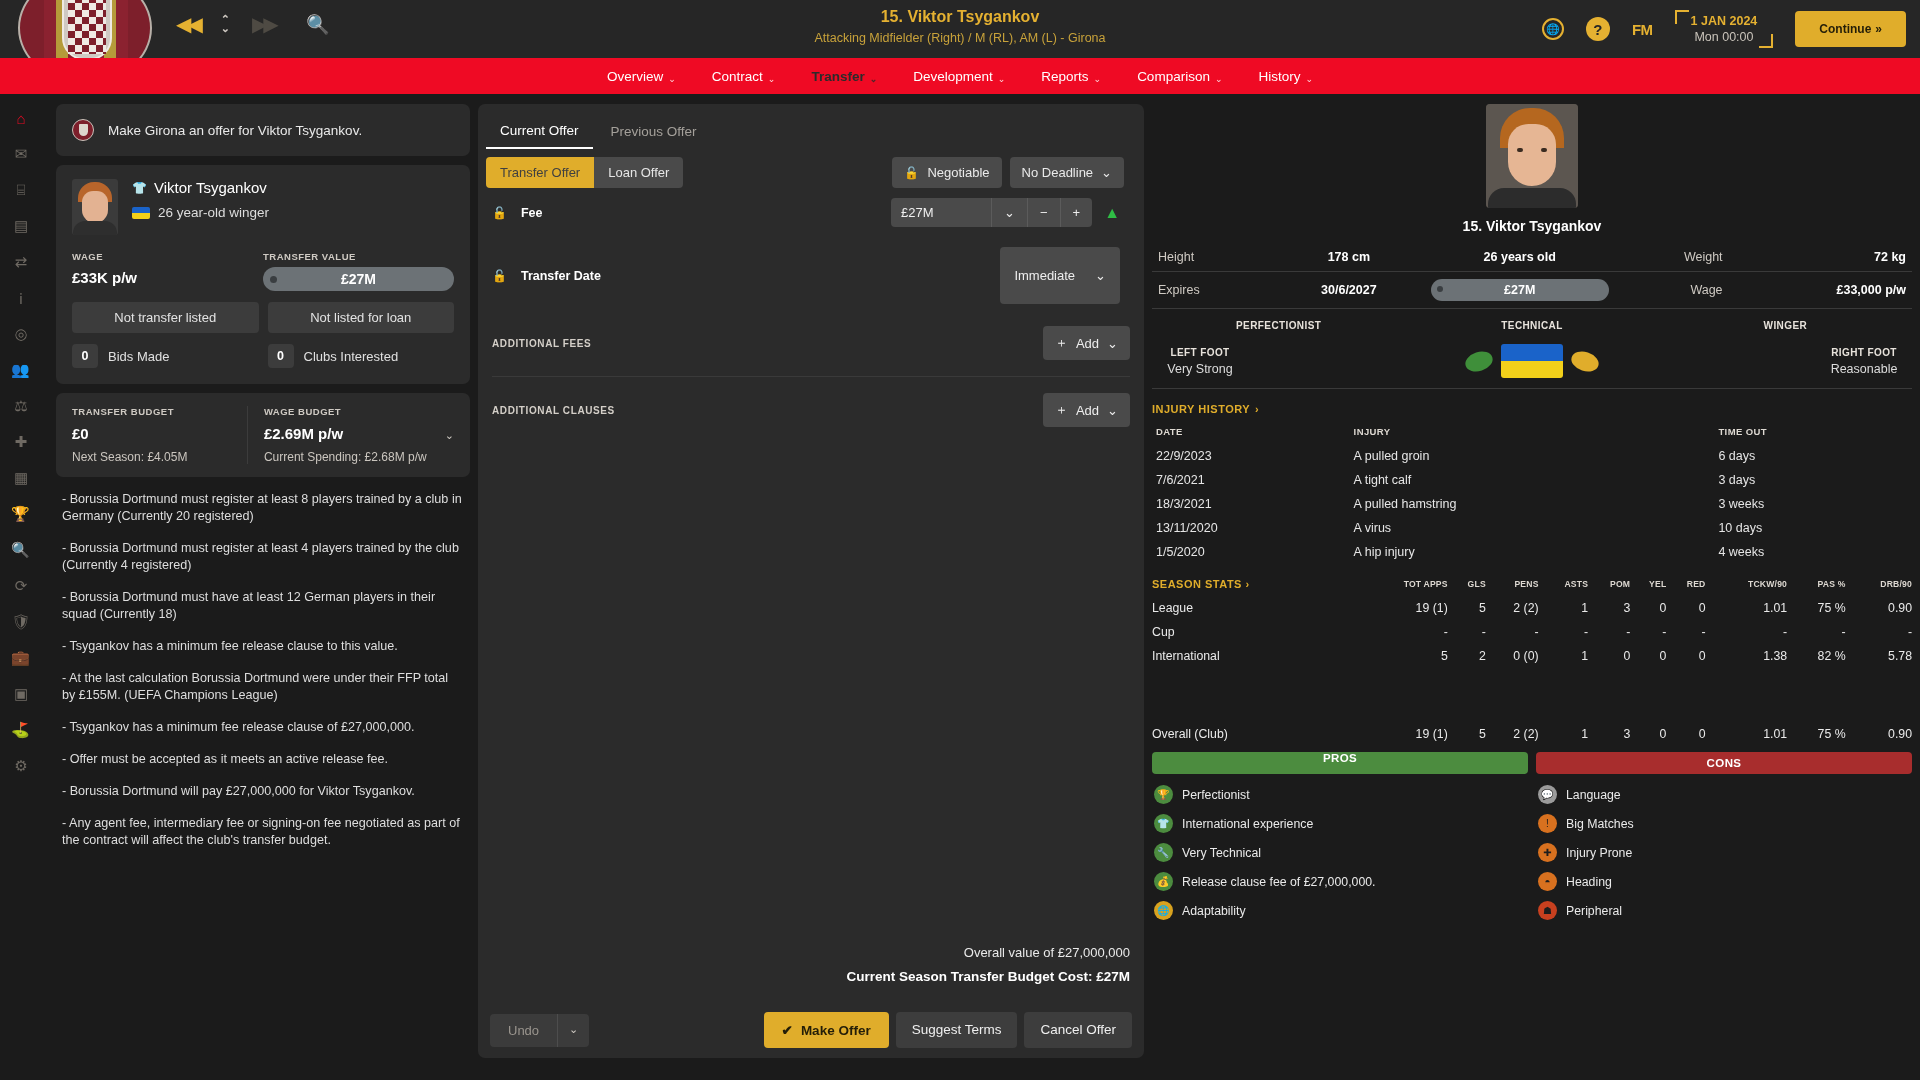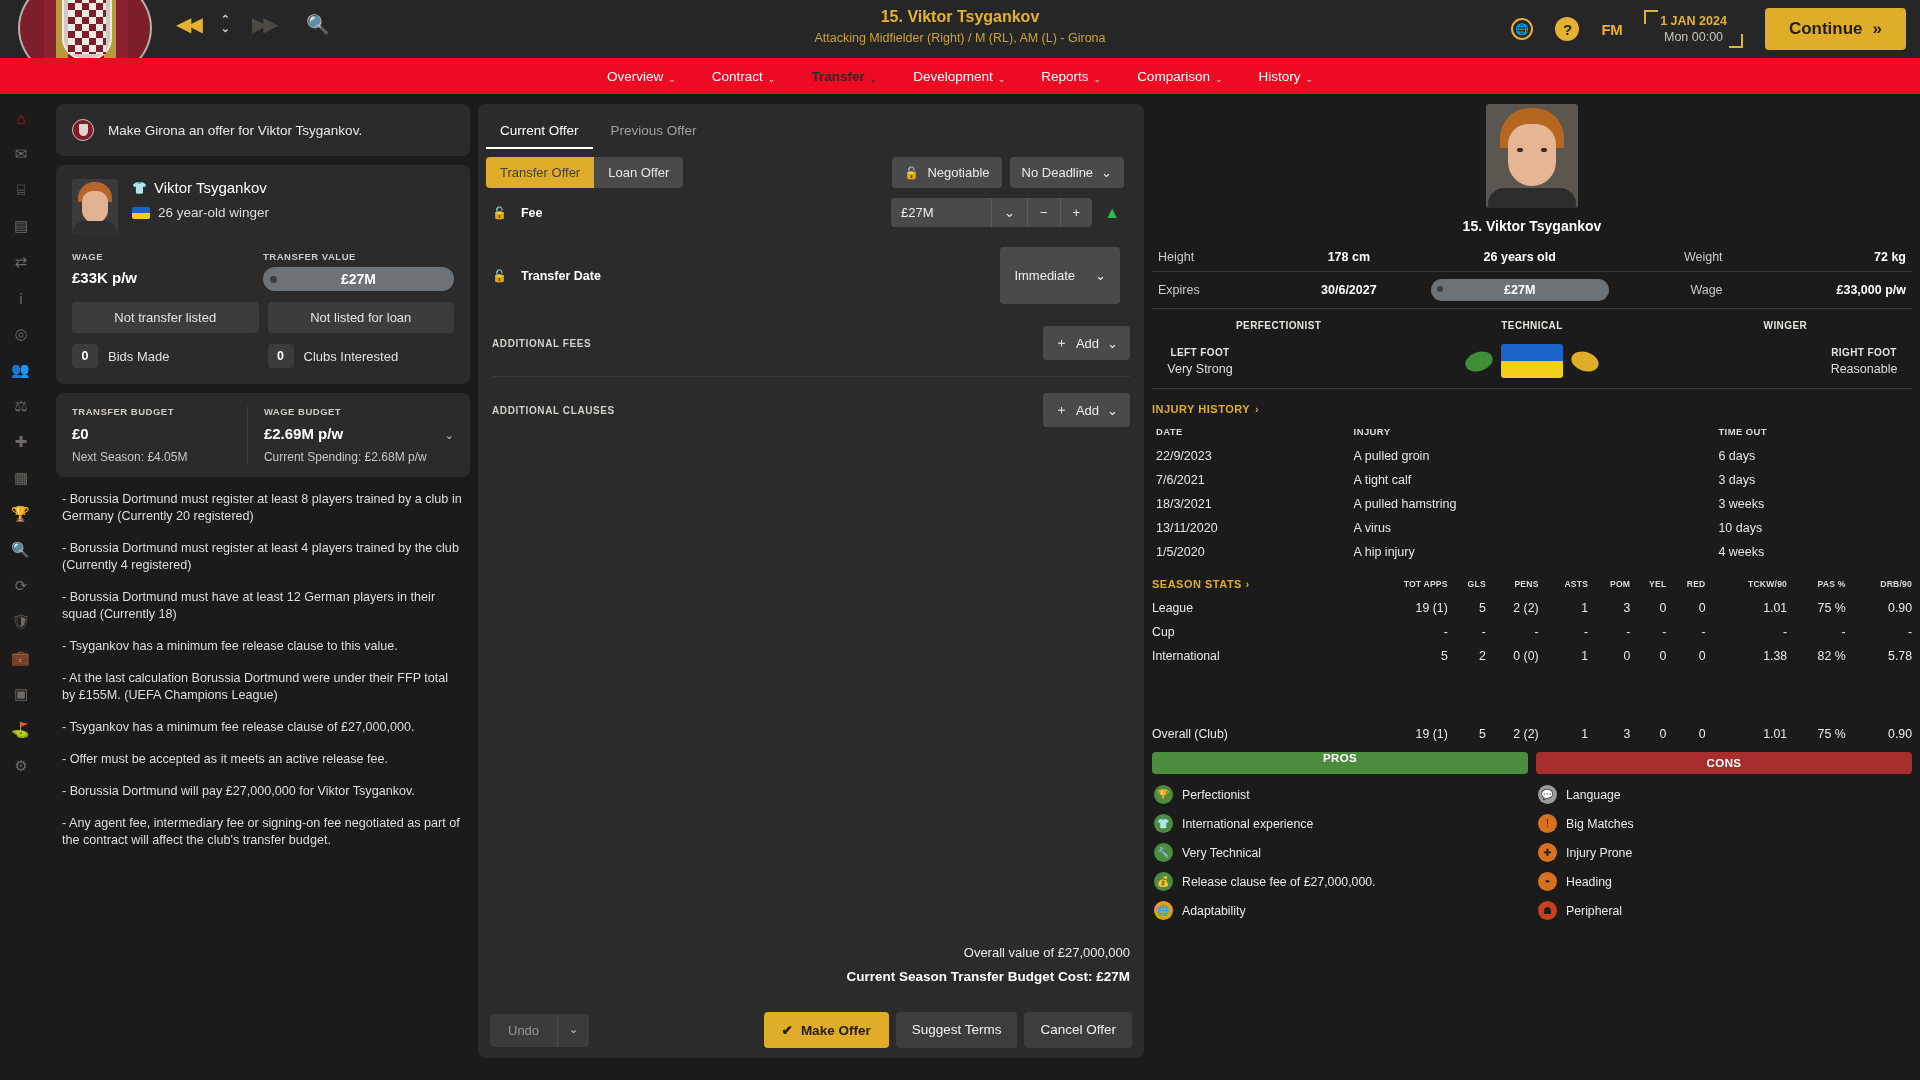--- a/index.html
+++ b/index.html
@@ -40,22 +40,22 @@
                font-size:11px; display:flex; align-items:center; justify-content:center; font-weight:bold;}
   .help-ico { width:24px; height:24px; border-radius:50%; background:#e5b131; color:#262626;
               font-size:15px; font-weight:bold; display:flex; align-items:center; justify-content:center;}
   .fm-ico { color:#e5b131; font-weight:bold; font-size:15px; letter-spacing:-0.5px;}
   .datebox { position:relative; padding:6px 16px; text-align:center; }
   .datebox:before,.datebox:after{content:"";position:absolute;width:12px;height:12px;border:2px solid #e5b131;}
   .datebox:before{left:0;top:2px;border-right:none;border-bottom:none;}
   .datebox:after{right:0;bottom:2px;border-left:none;border-top:none;}
   .date-d { color:#e5b131; font-weight:bold; font-size:12.5px; }
   .date-t { color:#c9c3ba; font-size:12.5px; margin-top:2px;}
-  .continue-btn { background:#e0ad2b; color:#241e08; font-weight:bold; font-size:17px;
-                  padding:11px 24px; border-radius:4px; display:flex; align-items:center; gap:10px; cursor:pointer;}
+  .continue-btn { background:#e0ad2b; color:#241e08; font-weight:bold; font-size:12px;
+                  padding:11px 24px; border-radius:4px; display:flex; align-items:center; gap:4px; cursor:pointer;}
 
   
   .redbar { position:absolute; top:58px; left:0; width:1920px; height:36px; background:#ef0a24; }
   .menu { display:flex; justify-content:center; align-items:center; height:36px; gap:24px; }
   .menu-item { color:#ffffff; font-size:13.5px; display:flex; align-items:flex-end; gap:5px; padding:3px 6px; cursor:pointer;}
   .menu-item.active { color:#2b2b2b; font-weight:bold; }
   .caret { font-size:9px; opacity:.85; }
 
   
   .rail { position:absolute; left:0; top:94px; width:42px; bottom:0; background:#1b1b1b;
@@ -107,21 +107,21 @@
   .budget .big{ font-size:15px; font-weight:bold; color:#fff; margin-top:8px;}
   .budget .sml{ font-size:12px; color:#cbc6bf; margin-top:8px;}
   .budget-caret{ color:#cfcac3; font-size:11px; align-self:center; margin-left:6px;}
 
   .clauses { margin-top:14px; padding:0 6px; }
   .clause { font-size:12.6px; line-height:17px; color:#dedede; margin-bottom:15px; }
 
   
   .center { position:absolute; left:478px; top:104px; width:666px; bottom:22px;
             background:#2b2b2b; border-radius:7px; }
-  .tabs { display:flex; gap:4px; padding:11px 8px 0 8px;}
+  .tabs { display:flex; gap:4px; padding:11px 8px 0 8px;align-items:center;}
   .tab { padding:8px 14px 9px; font-size:13.5px; color:#a4a09a; cursor:pointer;}
   .tab.active { color:#ffffff; border-bottom:2px solid #ffffff; }
   .segrow { padding:8px 8px 0 8px; display:flex; align-items:flex-start; }
   .seg { display:flex; border-radius:4px; overflow:hidden;}
   .seg div { padding:8px 14px; font-size:13px; background:#4a4a4a; color:#e6e6e6; cursor:pointer;}
   .seg div.on { background:#e0ad2b; color:#404040; }
   .hdr-right { margin-left:auto; display:flex; gap:8px; padding-right:12px;}
   .ctl { background:#4a4a4a; border-radius:4px; padding:8px 12px; font-size:13px; color:#eaeaea;
          display:flex; align-items:center; gap:8px; cursor:pointer;}
   .lock { font-size:12px; }

